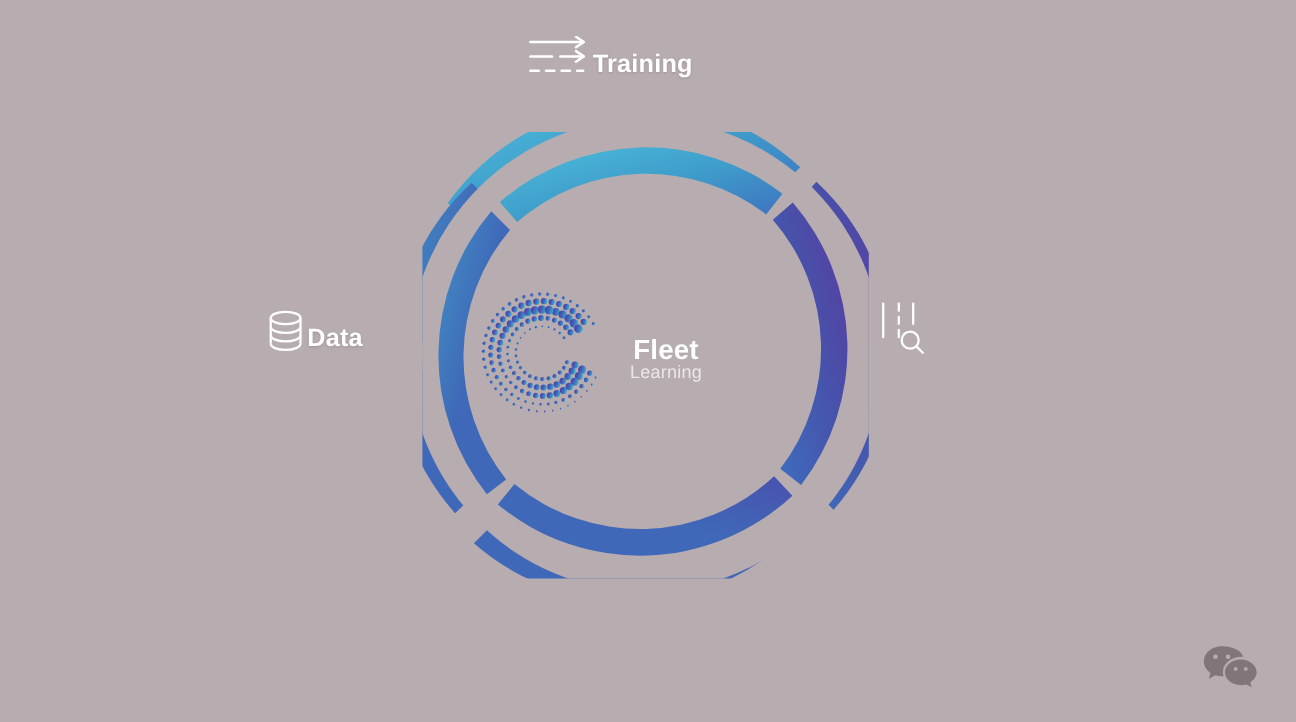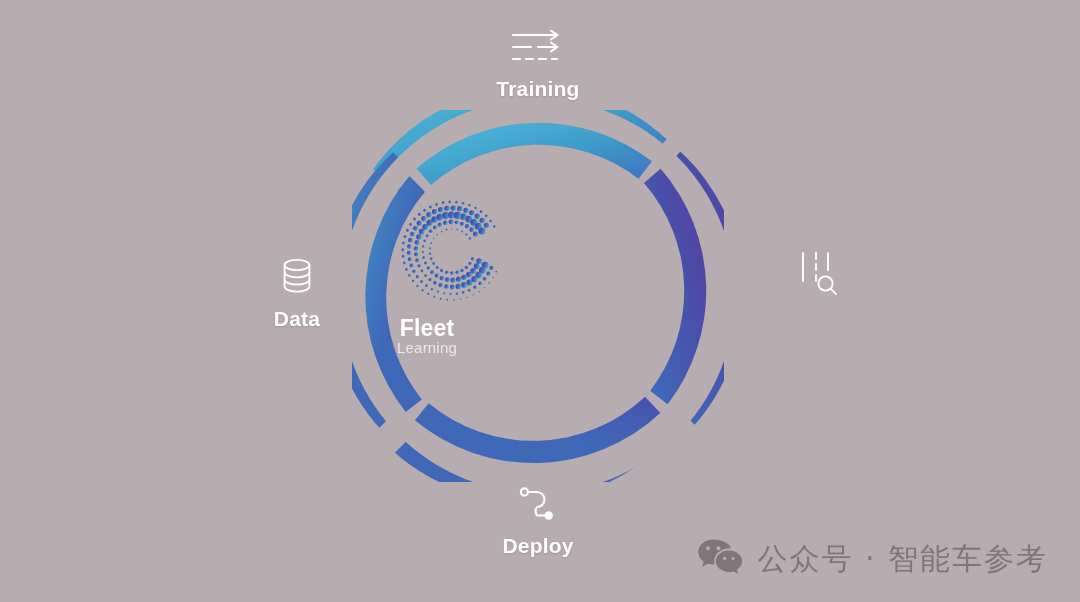--- a/index.html
+++ b/index.html
@@ -27,21 +27,21 @@
     top: 110px;
     width: 372px;
     height: 372px;
   }
   #ring-wrap svg { display: block; }
 
   
   .node {
     position: absolute;
     display: flex;
-    flex-direction: column;
+    flex-direction: row;
     align-items: center;
     color: #ffffff;
     user-select: none;
   }
   .node .icon {
     display: block;
     margin-bottom: 7px;
   }
   .node .label {
     font-size: 21px;
@@ -59,22 +59,23 @@
   #node-deploy   { left: 460px; top: 487px; width: 156px; }
 
   
   #center {
     position: absolute;
     left: 397px;
     top: 196px;
     width: 280px;
     height: 200px;
     display: flex;
-    flex-direction: column;
-    align-items: flex-start;
+    flex-direction: row;
+    align-items: center;
+    gap: 18px;
   }
   #center-logo { display: block; }
   #center-text {
     margin-top: 6px;
     text-align: center;
     line-height: 1.06;
   }
   #center-text .t1 {
     display: block;
     font-size: 23px;
@@ -220,32 +221,20 @@
           <line x1="19" y1="14" x2="19" y2="20"></line>
           <line x1="19" y1="25" x2="19" y2="31"></line>
           <line x1="31" y1="3" x2="31" y2="20"></line>
           <circle cx="28.5" cy="33.5" r="7.1"></circle>
           <line x1="33.6" y1="38.6" x2="39" y2="44"></line>
         </g>
       </svg>
     </span>
   </div>
 
-  <div class="node" id="node-deploy">
-    <span class="icon">
-      <svg width="42" height="36" viewBox="0 0 42 36" xmlns="http://www.w3.org/2000/svg">
-        <g stroke="#ffffff" stroke-width="2.1" fill="none" stroke-linecap="round" stroke-linejoin="round">
-          <path d="M 10.5 5 L 20 5 A 7.5 7.5 0 0 1 20 20 A 7.5 7.5 0 0 0 20 28.5 L 28.5 28.5"></path>
-          <circle cx="7.4" cy="5" r="3.6" fill="none"></circle>
-          <circle cx="31.6" cy="28.5" r="4.3" fill="#ffffff" stroke="none"></circle>
-        </g>
-      </svg>
-    </span>
-    <span class="label">Deploy</span>
-  </div>
 
   <div id="center">
     <span id="center-logo">
       <svg width="110" height="110" viewBox="0 0 110 110" xmlns="http://www.w3.org/2000/svg">
         <defs>
           <linearGradient id="dotGrad" x1="0" y1="0.35" x2="1" y2="0.65">
             <stop offset="0%" stop-color="#4b3fa0"></stop>
             <stop offset="45%" stop-color="#4460b8"></stop>
             <stop offset="100%" stop-color="#35b4cf"></stop>
           </linearGradient>
@@ -426,16 +415,15 @@
         <g fill="#4a4146">
           <path d="M16.2 1.6C7.9 1.6 1.2 7.2 1.2 14.1c0 3.9 2.2 7.4 5.6 9.7l-1.5 4.9 5.5-2.9c1.7.5 3.5.8 5.4.8.5 0 1 0 1.5-.1-.4-1.1-.6-2.3-.6-3.5 0-7 6.9-12.7 15.4-12.7.5 0 1 0 1.5.1C32.6 5.1 25.2 1.6 16.2 1.6z"></path>
           <circle cx="10.9" cy="10.3" r="1.95" fill="#b7acaf"></circle>
           <circle cx="21.4" cy="10.3" r="1.95" fill="#b7acaf"></circle>
           <path d="M45.2 23.3c0-5.9-5.9-10.7-13.2-10.7s-13.2 4.8-13.2 10.7S24.7 34 32 34c1.6 0 3.1-.2 4.5-.6l4.6 2.4-1.2-4.1c3.2-2 5.3-5.1 5.3-8.4z"></path>
           <circle cx="27.7" cy="20.4" r="1.6" fill="#b7acaf"></circle>
           <circle cx="36.2" cy="20.4" r="1.6" fill="#b7acaf"></circle>
         </g>
       </svg>
     </span>
-    <span class="wm-text">公众号 · 智能车参考</span>
   </div>
 
 </div>
 
 </body></html>

